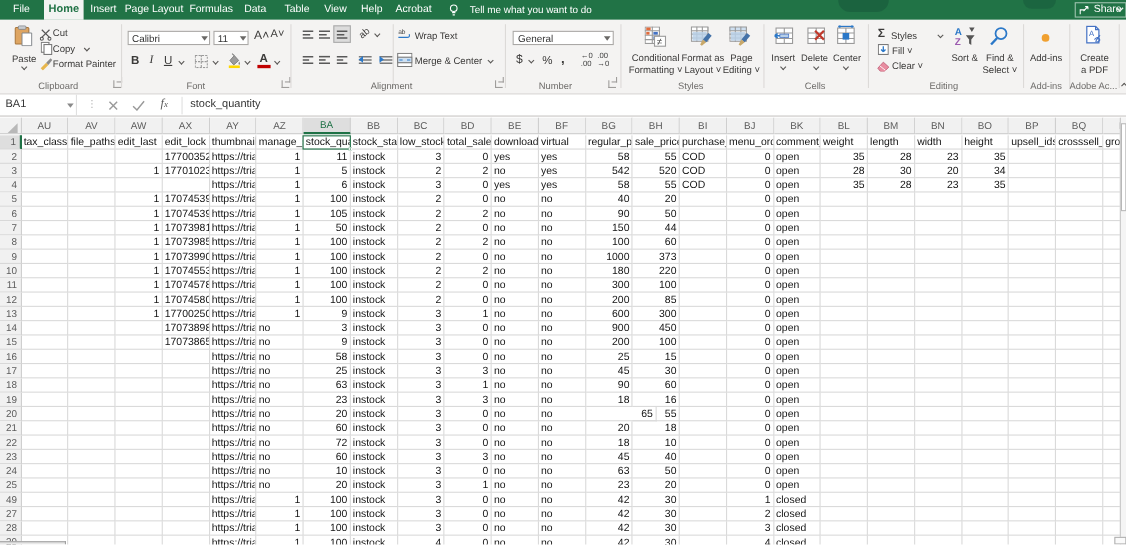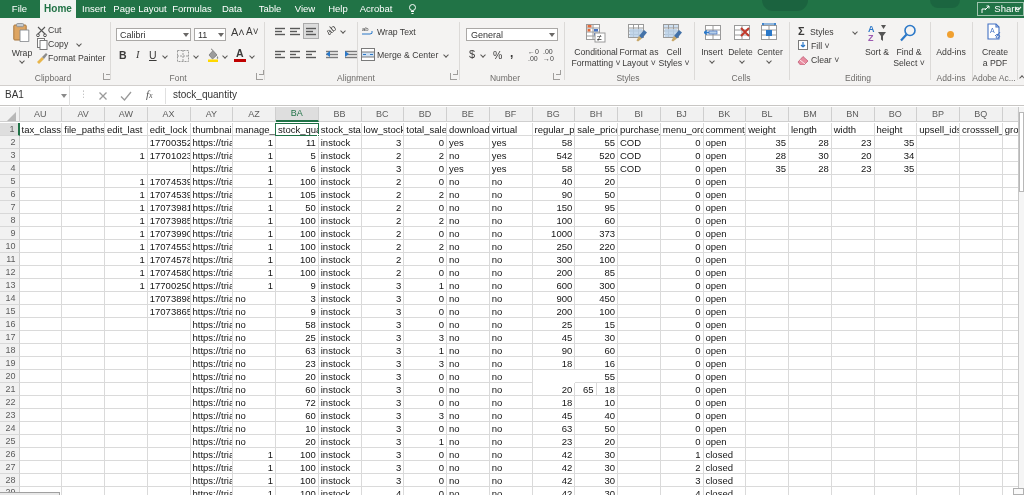--- a/index.html
+++ b/index.html
@@ -46,36 +46,37 @@
 <div class="tab" style="left:230px;width:80px;">Table</div>
 <div class="tab" style="left:265px;width:80px;">View</div>
 <div class="tab" style="left:298px;width:80px;">Help</div>
 <div class="tab" style="left:336px;width:80px;">Acrobat</div>
 <div id="hometab" style="left:40px;width:36px;">Home</div>
 <svg class="abs" style="left:407px;top:3px" width="11" height="12" viewBox="0 0 11 12">
       <circle cx="5.5" cy="4.5" r="3" fill="none" stroke="#fff" stroke-width="1"></circle>
       <line x1="4" y1="8.5" x2="7" y2="8.5" stroke="#fff" stroke-width="1"></line>
       <line x1="4.5" y1="10.5" x2="6.5" y2="10.5" stroke="#fff" stroke-width="1"></line>
     </svg>
+<div class="tab" style="left:427px;width:180px;text-align:left;font-size:9px;">Tell me what you want to do</div>
 <div class="abs" style="left:977px;top:2px;width:47px;height:14px;border:1px solid #9fc3ae;"></div>
 <svg class="abs" style="left:981px;top:4px" width="10" height="10" viewBox="0 0 10 10">
       <path d="M1 9 L1 5 L5 5" fill="none" stroke="#fff" stroke-width="1"></path>
       <path d="M4 6 L8 2 M8 2 L5.5 2 M8 2 L8 4.5" fill="none" stroke="#fff" stroke-width="1"></path>
     </svg>
 <div class="tab" style="left:992px;width:30px;font-size:9.5px;">Share</div>
 <svg class="abs" style="left:1014px;top:6px" width="8" height="6" viewBox="0 0 8 6">
       <path d="M1 1 L4 4 L7 1" fill="none" stroke="#e8f0ea" stroke-width="1.2"></path>
     </svg>
 <div id="ribbon"></div>
 <svg class="abs" style="left:13px;top:23px" width="17" height="19" viewBox="0 0 17 19">
 <rect x="0.8" y="2" width="12.4" height="15" rx="1" fill="#deA562" stroke="#a8763c" stroke-width="1"></rect>
 <rect x="3.6" y="0.5" width="7" height="3.2" rx="1" fill="#c8ccd0" stroke="#84888c" stroke-width="0.8"></rect>
 <path d="M7 7 L15.8 7 L15.8 18.6 L7 18.6 Z" fill="#fff" stroke="#84888c" stroke-width="0.9"></path>
 </svg>
-<div class="rtext" style="left:8px;top:48px;width:28px;text-align:center;">Wrap</div>
+<div class="rtext" style="left:8px;top:48px;width:28px;text-align:center;">Paste</div>
 <div class="chev" style="left:20px;top:59px;"></div>
 <svg class="abs" style="left:36px;top:26px" width="11" height="11" viewBox="0 0 11 11">
 <path d="M2 1 L9 8 M9 1 L2 8" stroke="#555" stroke-width="1.1" fill="none"></path>
 <circle cx="2" cy="9.3" r="1.4" fill="none" stroke="#555" stroke-width="1"></circle>
 <circle cx="9" cy="9.3" r="1.4" fill="none" stroke="#555" stroke-width="1"></circle>
 </svg>
 <div class="rtext" style="left:48px;top:25px;">Cut</div>
 <svg class="abs" style="left:37px;top:38px" width="11" height="12" viewBox="0 0 11 12">
 <rect x="0.5" y="0.5" width="7" height="9" fill="#fff" stroke="#7a7a7a"></rect>
 <rect x="3" y="2.5" width="7" height="9" fill="#fff" stroke="#7a7a7a"></rect>
@@ -223,22 +224,22 @@
 <rect x="0.5" y="0.5" width="15" height="13" fill="#fff" stroke="#9a9a9a"></rect>
 <rect x="0.5" y="0.5" width="15" height="3.5" fill="#cfe0f1" stroke="#9a9a9a"></rect>
 <line x1="5.5" y1="0" x2="5.5" y2="14" stroke="#9a9a9a"></line>
       <line x1="10.5" y1="0" x2="10.5" y2="14" stroke="#9a9a9a"></line>
 <line x1="0" y1="7" x2="16" y2="7" stroke="#9a9a9a"></line>
       <line x1="0" y1="10.5" x2="16" y2="10.5" stroke="#9a9a9a"></line>
 <rect x="1.5" y="5" width="13" height="8" fill="#b8d0e8" opacity="0.85"></rect>
 <path d="M11 12 L16 6 L19 8.5 L14 14.5 Z" fill="#4472a8"></path>
 <path d="M11 12 L14 14.5 L10 17.5 L8.5 16.5 Z" fill="#c8a86a"></path>
 </svg>
-<div class="rtext" style="left:655px;top:47px;width:38px;text-align:center;">Cell</div>
-<div class="rtext" style="left:655px;top:58px;width:38px;text-align:center;">Styles ˅</div>
+<div class="rtext" style="left:655px;top:47px;width:38px;text-align:center;">Page</div>
+<div class="rtext" style="left:655px;top:58px;width:38px;text-align:center;">Editing ˅</div>
 <div class="glabel" style="left:595px;width:66px;">Styles</div>
 <div class="rsep" style="left:694px;"></div>
 <svg class="abs" style="left:704px;top:23px" width="18" height="19" viewBox="0 0 18 19">
       <g stroke="#9a9a9a" fill="#fff">
         <rect x="1.5" y="2.5" width="15" height="14"></rect>
         <line x1="1.5" y1="7" x2="16.5" y2="7"></line>
         <line x1="1.5" y1="12" x2="16.5" y2="12"></line>
         <line x1="9" y1="2.5" x2="9" y2="16.5"></line>
       </g>
       <rect x="5" y="8" width="8" height="3" fill="#b8d0e8" stroke="#4472c4" stroke-width="0.7"></rect>
@@ -374,21 +375,21 @@
 <div class="rowhdr" style="top:317.70px;height:13.00px;line-height:13.00px;">16</div>
 <div class="rowhdr" style="top:330.70px;height:13.00px;line-height:13.00px;">17</div>
 <div class="rowhdr" style="top:343.70px;height:13.00px;line-height:13.00px;">18</div>
 <div class="rowhdr" style="top:356.70px;height:13.00px;line-height:13.00px;">19</div>
 <div class="rowhdr" style="top:369.70px;height:13.00px;line-height:13.00px;">20</div>
 <div class="rowhdr" style="top:382.70px;height:13.00px;line-height:13.00px;">21</div>
 <div class="rowhdr" style="top:395.70px;height:13.00px;line-height:13.00px;">22</div>
 <div class="rowhdr" style="top:408.70px;height:13.00px;line-height:13.00px;">23</div>
 <div class="rowhdr" style="top:421.70px;height:13.00px;line-height:13.00px;">24</div>
 <div class="rowhdr" style="top:434.70px;height:13.00px;line-height:13.00px;">25</div>
-<div class="rowhdr" style="top:447.70px;height:13.00px;line-height:13.00px;">26</div>
+<div class="rowhdr" style="top:447.70px;height:13.00px;line-height:13.00px;">49</div>
 <div class="rowhdr" style="top:460.70px;height:13.00px;line-height:13.00px;">27</div>
 <div class="rowhdr" style="top:473.70px;height:13.00px;line-height:13.00px;">28</div>
 <div class="rowhdr" style="top:486.70px;height:13.00px;line-height:13.00px;line-height:10px;">29</div>
 <div class="cell txt" style="left:19.50px;top:122.70px;width:42.75px;height:13.0px;line-height:13.0px;">tax_class</div>
 <div class="cell txt" style="left:62.25px;top:122.70px;width:42.75px;height:13.0px;line-height:13.0px;">file_paths</div>
 <div class="cell txt" style="left:105.00px;top:122.70px;width:42.75px;height:13.0px;line-height:13.0px;">edit_last</div>
 <div class="cell txt" style="left:147.75px;top:122.70px;width:42.75px;height:13.0px;line-height:13.0px;">edit_lock</div>
 <div class="cell txt" style="left:190.50px;top:122.70px;width:42.75px;height:13.0px;line-height:13.0px;">thumbnail_id</div>
 <div class="cell txt" style="left:233.25px;top:122.70px;width:42.75px;height:13.0px;line-height:13.0px;">manage_stock</div>
 <div class="cell txt" style="left:276.00px;top:122.70px;width:42.75px;height:13.0px;line-height:13.0px;">stock_quantity</div>
@@ -535,21 +536,21 @@
 <div class="cell txt" style="left:147.75px;top:200.70px;width:42.75px;height:13.0px;line-height:13.0px;">1707398166</div>
 <div class="cell txt" style="left:190.50px;top:200.70px;width:42.75px;height:13.0px;line-height:13.0px;">https://trialshop</div>
 <div class="cell num" style="left:233.25px;top:200.70px;width:42.75px;height:13.0px;line-height:13.0px;">1</div>
 <div class="cell num" style="left:276.00px;top:200.70px;width:42.75px;height:13.0px;line-height:13.0px;">50</div>
 <div class="cell txt" style="left:318.75px;top:200.70px;width:42.75px;height:13.0px;line-height:13.0px;">instock</div>
 <div class="cell num" style="left:361.50px;top:200.70px;width:42.75px;height:13.0px;line-height:13.0px;">2</div>
 <div class="cell num" style="left:404.25px;top:200.70px;width:42.75px;height:13.0px;line-height:13.0px;">0</div>
 <div class="cell txt" style="left:447.00px;top:200.70px;width:42.75px;height:13.0px;line-height:13.0px;">no</div>
 <div class="cell txt" style="left:489.75px;top:200.70px;width:42.75px;height:13.0px;line-height:13.0px;">no</div>
 <div class="cell num" style="left:532.50px;top:200.70px;width:42.75px;height:13.0px;line-height:13.0px;">150</div>
-<div class="cell num" style="left:575.25px;top:200.70px;width:42.75px;height:13.0px;line-height:13.0px;">95</div>
+<div class="cell num" style="left:575.25px;top:200.70px;width:42.75px;height:13.0px;line-height:13.0px;">44</div>
 <div class="cell" style="left:618.00px;top:200.70px;width:42.75px;height:13.0px;"></div>
 <div class="cell num" style="left:660.75px;top:200.70px;width:42.75px;height:13.0px;line-height:13.0px;">0</div>
 <div class="cell txt" style="left:703.50px;top:200.70px;width:42.75px;height:13.0px;line-height:13.0px;">open</div>
 <div class="cell" style="left:746.25px;top:200.70px;width:42.75px;height:13.0px;"></div>
 <div class="cell" style="left:789.00px;top:200.70px;width:42.75px;height:13.0px;"></div>
 <div class="cell" style="left:831.75px;top:200.70px;width:42.75px;height:13.0px;"></div>
 <div class="cell" style="left:874.50px;top:200.70px;width:42.75px;height:13.0px;"></div>
 <div class="cell" style="left:917.25px;top:200.70px;width:42.75px;height:13.0px;"></div>
 <div class="cell" style="left:960.00px;top:200.70px;width:42.75px;height:13.0px;"></div>
 <div class="cell" style="left:1002.75px;top:200.70px;width:21.25px;height:13.0px;"></div>
@@ -606,21 +607,21 @@
 <div class="cell num" style="left:105.00px;top:239.70px;width:42.75px;height:13.0px;line-height:13.0px;">1</div>
 <div class="cell txt" style="left:147.75px;top:239.70px;width:42.75px;height:13.0px;line-height:13.0px;">1707455333</div>
 <div class="cell txt" style="left:190.50px;top:239.70px;width:42.75px;height:13.0px;line-height:13.0px;">https://trialshop</div>
 <div class="cell num" style="left:233.25px;top:239.70px;width:42.75px;height:13.0px;line-height:13.0px;">1</div>
 <div class="cell num" style="left:276.00px;top:239.70px;width:42.75px;height:13.0px;line-height:13.0px;">100</div>
 <div class="cell txt" style="left:318.75px;top:239.70px;width:42.75px;height:13.0px;line-height:13.0px;">instock</div>
 <div class="cell num" style="left:361.50px;top:239.70px;width:42.75px;height:13.0px;line-height:13.0px;">2</div>
 <div class="cell num" style="left:404.25px;top:239.70px;width:42.75px;height:13.0px;line-height:13.0px;">2</div>
 <div class="cell txt" style="left:447.00px;top:239.70px;width:42.75px;height:13.0px;line-height:13.0px;">no</div>
 <div class="cell txt" style="left:489.75px;top:239.70px;width:42.75px;height:13.0px;line-height:13.0px;">no</div>
-<div class="cell num" style="left:532.50px;top:239.70px;width:42.75px;height:13.0px;line-height:13.0px;">250</div>
+<div class="cell num" style="left:532.50px;top:239.70px;width:42.75px;height:13.0px;line-height:13.0px;">180</div>
 <div class="cell num" style="left:575.25px;top:239.70px;width:42.75px;height:13.0px;line-height:13.0px;">220</div>
 <div class="cell" style="left:618.00px;top:239.70px;width:42.75px;height:13.0px;"></div>
 <div class="cell num" style="left:660.75px;top:239.70px;width:42.75px;height:13.0px;line-height:13.0px;">0</div>
 <div class="cell txt" style="left:703.50px;top:239.70px;width:42.75px;height:13.0px;line-height:13.0px;">open</div>
 <div class="cell" style="left:746.25px;top:239.70px;width:42.75px;height:13.0px;"></div>
 <div class="cell" style="left:789.00px;top:239.70px;width:42.75px;height:13.0px;"></div>
 <div class="cell" style="left:831.75px;top:239.70px;width:42.75px;height:13.0px;"></div>
 <div class="cell" style="left:874.50px;top:239.70px;width:42.75px;height:13.0px;"></div>
 <div class="cell" style="left:917.25px;top:239.70px;width:42.75px;height:13.0px;"></div>
 <div class="cell" style="left:960.00px;top:239.70px;width:42.75px;height:13.0px;"></div>
@@ -846,21 +847,21 @@
 <div class="cell" style="left:105.00px;top:369.70px;width:42.75px;height:13.0px;"></div>
 <div class="cell" style="left:147.75px;top:369.70px;width:42.75px;height:13.0px;"></div>
 <div class="cell txt" style="left:190.50px;top:369.70px;width:42.75px;height:13.0px;line-height:13.0px;">https://trialshop</div>
 <div class="cell txt" style="left:233.25px;top:369.70px;width:42.75px;height:13.0px;line-height:13.0px;">no</div>
 <div class="cell num" style="left:276.00px;top:369.70px;width:42.75px;height:13.0px;line-height:13.0px;">20</div>
 <div class="cell txt" style="left:318.75px;top:369.70px;width:42.75px;height:13.0px;line-height:13.0px;">instock</div>
 <div class="cell num" style="left:361.50px;top:369.70px;width:42.75px;height:13.0px;line-height:13.0px;">3</div>
 <div class="cell num" style="left:404.25px;top:369.70px;width:42.75px;height:13.0px;line-height:13.0px;">0</div>
 <div class="cell txt" style="left:447.00px;top:369.70px;width:42.75px;height:13.0px;line-height:13.0px;">no</div>
 <div class="cell txt" style="left:489.75px;top:369.70px;width:42.75px;height:13.0px;line-height:13.0px;">no</div>
-<div class="cell num" style="left:532.50px;top:369.70px;width:64px;height:13.0px;line-height:13.0px;margin-top:13px;">65</div>
+<div class="cell num" style="left:532.50px;top:369.70px;width:64px;height:13.0px;line-height:13.0px;">65</div>
 <div class="cell num" style="left:575.25px;top:369.70px;width:42.75px;height:13.0px;line-height:13.0px;">55</div>
 <div class="cell" style="left:618.00px;top:369.70px;width:42.75px;height:13.0px;"></div>
 <div class="cell num" style="left:660.75px;top:369.70px;width:42.75px;height:13.0px;line-height:13.0px;">0</div>
 <div class="cell txt" style="left:703.50px;top:369.70px;width:42.75px;height:13.0px;line-height:13.0px;">open</div>
 <div class="cell" style="left:746.25px;top:369.70px;width:42.75px;height:13.0px;"></div>
 <div class="cell" style="left:789.00px;top:369.70px;width:42.75px;height:13.0px;"></div>
 <div class="cell" style="left:831.75px;top:369.70px;width:42.75px;height:13.0px;"></div>
 <div class="cell" style="left:874.50px;top:369.70px;width:42.75px;height:13.0px;"></div>
 <div class="cell" style="left:917.25px;top:369.70px;width:42.75px;height:13.0px;"></div>
 <div class="cell" style="left:960.00px;top:369.70px;width:42.75px;height:13.0px;"></div>

